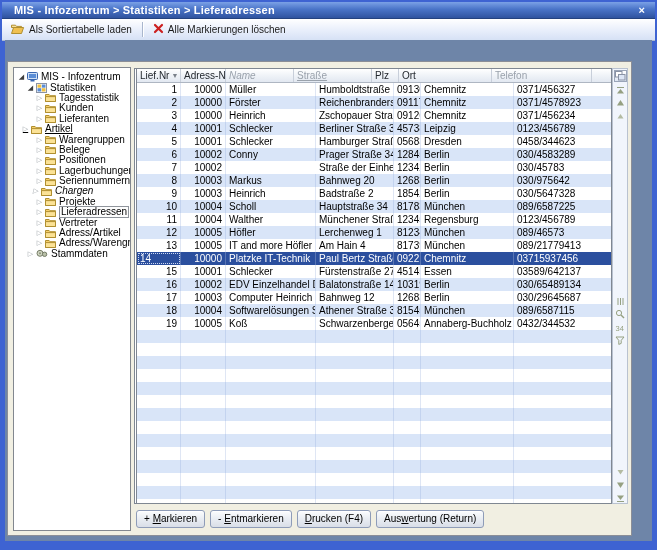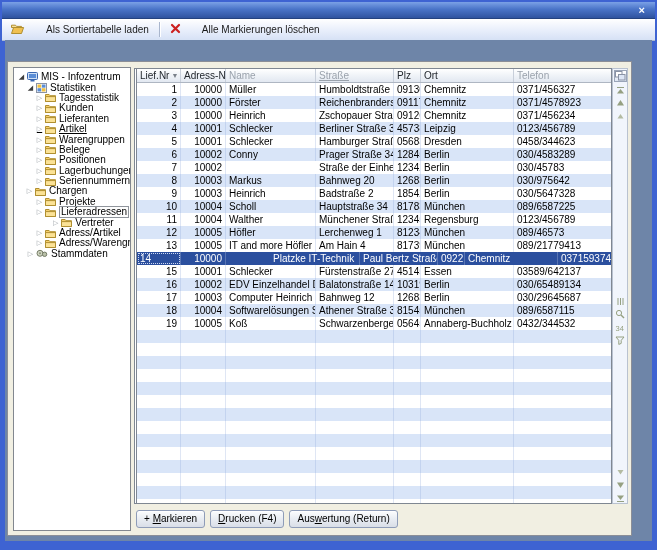--- a/index.html
+++ b/index.html
@@ -6,21 +6,21 @@
   body{width:657px;height:550px;position:relative;overflow:hidden;background:#3e63d2;
        font-family:"Liberation Sans",sans-serif;-webkit-font-smoothing:antialiased;}
   .titlebar{position:absolute;left:2px;right:2px;top:2px;height:16px;
     background:linear-gradient(180deg,#7ba1e6 0%,#4a74c8 45%,#2f539f 100%);
     border-bottom:1px solid #24427f;display:flex;align-items:center;color:#fff;}
   .title{font-size:11px;font-weight:bold;padding-left:12px;letter-spacing:.2px;}
   .closebtn{margin-left:auto;margin-right:10px;font-size:11px;font-weight:bold;cursor:default;line-height:10px;}
   .toolbar{position:absolute;left:2px;right:2px;top:19px;height:21px;
     background:linear-gradient(180deg,#ffffff,#e8eefb 55%,#d6e1f5);
     border-bottom:1px solid #aab8d2;display:flex;align-items:center;font-size:10px;color:#1a1a1a;}
-  .tb-item{display:flex;align-items:center;gap:21px;padding:12px 8px;height:100%;}
+  .tb-item{display:flex;align-items:center;gap:4px;padding:12px 8px;height:100%;}
   .tb-sep{width:1px;height:15px;background:#a9b6cd;margin:0 2px;box-shadow:1px 0 0 #fff;}
   .main{position:absolute;left:5px;right:5px;top:40px;bottom:9px;background:#6e85a8;}
   .tabstrip{position:absolute;top:4px;left:2px;height:18px;}
   .tab{display:inline-block;margin-left:5px;padding:3px 12px 2px;background:#f1efe2;
     border:1px solid #8b8e97;border-bottom:none;border-radius:3px 3px 0 0;font-size:10px;color:#111;}
   .tabpage{position:absolute;left:2px;right:20px;top:21px;bottom:5px;background:#f1efe2;
     border:1px solid #8b8e97;}
   .treepanel{position:absolute;left:5px;top:5px;width:118px;height:464px;background:#fff;
     border:1px solid #82878f;overflow:hidden;padding-top:4px;box-sizing:border-box;}
   .tree-item{height:10.4px;display:flex;align-items:center;font-size:10px;color:#000;white-space:nowrap;}
@@ -55,20 +55,21 @@
   .footer{position:absolute;left:128px;top:448px;display:flex;gap:5px;}
   .fbtn{font-size:10px;color:#000;padding:2px 7px 3px;border:1px solid #8e9cb8;border-radius:3px;
     background:linear-gradient(180deg,#fcfdfe,#e9edf3 48%,#d9dee7);
     box-shadow:inset 0 1px 0 rgba(255,255,255,.7);white-space:nowrap;}
   .fbtn u{text-decoration:underline;}
 </style>
 </head>
 <body>
 
 <div class="titlebar">
+  <span class="title">MIS - Infozentrum &gt; Statistiken &gt; Lieferadressen</span>
   <span class="closebtn">×</span>
 </div>
 
 <div class="toolbar" id="toolbar">
     <span class="tb-item">
       <span><svg width="15" height="13" viewBox="0 0 15 13">
           <path d="M1.5 5.5v-2.3h4l1 1.2h5v1.1z" fill="#f8e09a" stroke="#b08f30"></path>
           <path d="M1.5 11.5 3.6 5.5h10l-2.1 6z" fill="#f0c050" stroke="#b08f30"></path>
         </svg></span>
       <span>Als Sortiertabelle laden</span>
@@ -132,21 +133,21 @@
         <div class="tree-item" style="padding-left: 21px;">
           <span class="tw-arrow col">▷</span>
           <span class="tw-icon">
             <svg width="11" height="9" viewBox="0 0 11 9">
               <path d="M0.5 1.5h3.6l1 1.2h5.4v5.8h-10z" fill="#f7d06b" stroke="#b08f30"></path>
               <path d="M0.5 3.6h10v4.9h-10z" fill="#fbe296" stroke="#b08f30"></path>
             </svg>
           </span>
           <span class="tree-label">Lieferanten</span>
         </div>
-        <div class="tree-item" style="padding-left: 21px; text-decoration: underline;">
+        <div class="tree-item" style="padding-left: 7px; text-decoration: underline;">
           <span class="tw-arrow col">▷</span>
           <span class="tw-icon">
             <svg width="11" height="9" viewBox="0 0 11 9">
               <path d="M0.5 1.5h3.6l1 1.2h5.4v5.8h-10z" fill="#f7d06b" stroke="#b08f30"></path>
               <path d="M0.5 3.6h10v4.9h-10z" fill="#fbe296" stroke="#b08f30"></path>
             </svg>
           </span>
           <span class="tree-label">Artikel</span>
         </div>
         <div class="tree-item" style="padding-left: 21px;">
@@ -192,21 +193,21 @@
         <div class="tree-item" style="padding-left: 21px;">
           <span class="tw-arrow col">▷</span>
           <span class="tw-icon">
             <svg width="11" height="9" viewBox="0 0 11 9">
               <path d="M0.5 1.5h3.6l1 1.2h5.4v5.8h-10z" fill="#f7d06b" stroke="#b08f30"></path>
               <path d="M0.5 3.6h10v4.9h-10z" fill="#fbe296" stroke="#b08f30"></path>
             </svg>
           </span>
           <span class="tree-label">Seriennummern</span>
         </div>
-        <div class="tree-item" style="padding-left: 11px;">
+        <div class="tree-item" style="padding-left: 17px; font-style: italic;">
           <span class="tw-arrow col">▷</span>
           <span class="tw-icon">
             <svg width="11" height="9" viewBox="0 0 11 9">
               <path d="M0.5 1.5h3.6l1 1.2h5.4v5.8h-10z" fill="#f7d06b" stroke="#b08f30"></path>
               <path d="M0.5 3.6h10v4.9h-10z" fill="#fbe296" stroke="#b08f30"></path>
             </svg>
           </span>
           <span class="tree-label">Chargen</span>
         </div>
         <div class="tree-item" style="padding-left: 21px;">
@@ -222,21 +223,21 @@
         <div class="tree-item" style="padding-left: 21px;">
           <span class="tw-arrow col">▷</span>
           <span class="tw-icon">
             <svg width="11" height="9" viewBox="0 0 11 9">
               <path d="M0.5 1.5h3.6l1 1.2h5.4v5.8h-10z" fill="#f7d06b" stroke="#b08f30"></path>
               <path d="M0.5 3.6h10v4.9h-10z" fill="#fbe296" stroke="#b08f30"></path>
             </svg>
           </span>
           <span class="tree-label focused">Lieferadressen</span>
         </div>
-        <div class="tree-item" style="padding-left: 21px; justify-content: center;">
+        <div class="tree-item" style="padding-left: 21px;">
           <span class="tw-arrow col">▷</span>
           <span class="tw-icon">
             <svg width="11" height="9" viewBox="0 0 11 9">
               <path d="M0.5 1.5h3.6l1 1.2h5.4v5.8h-10z" fill="#f7d06b" stroke="#b08f30"></path>
               <path d="M0.5 3.6h10v4.9h-10z" fill="#fbe296" stroke="#b08f30"></path>
             </svg>
           </span>
           <span class="tree-label">Vertreter</span>
         </div>
         <div class="tree-item" style="padding-left: 21px;">
@@ -273,21 +274,21 @@
       </div>
     <div class="grid">
       <div class="ghead" id="ghead">
           <div class="gh-cell" style="width: 44px;">
             <span>Lief.Nr</span>
             <span class="sortglyph">▼</span>
           </div>
           <div class="gh-cell" style="width: 45px;">
             <span>Adress-Nr.</span>
           </div>
-          <div class="gh-cell muted" style="width: 90px;">
+          <div class="gh-cell muted" style="width: 68px; font-style: italic;">
             <span>Name</span>
           </div>
           <div class="gh-cell muted" style="width: 78px; text-decoration: underline;">
             <span>Straße</span>
           </div>
           <div class="gh-cell" style="width: 27px;">
             <span>Plz</span>
           </div>
           <div class="gh-cell" style="width: 93px;">
             <span>Ort</span>
@@ -410,21 +411,21 @@
             <div class="td num" style="width: 45px;">10005</div>
             <div class="td" style="width: 90px;">IT and more Höfler OHG</div>
             <div class="td" style="width: 78px;">Am Hain 4</div>
             <div class="td" style="width: 27px;">81739</div>
             <div class="td" style="width: 93px;">München</div>
             <div class="td" style="width: 100px;">089/21779413</div>
           </div>
           <div class="tr sel">
             <div class="td num focuscell" style="width: 44px;">14</div>
             <div class="td num" style="width: 45px;">10000</div>
-            <div class="td" style="width: 90px; margin-left: 44px;">Platzke IT-Technik</div>
+            <div class="td" style="width: 90px;">Platzke IT-Technik</div>
             <div class="td" style="width: 78px;">Paul Bertz Straße 45</div>
             <div class="td" style="width: 27px;">09221</div>
             <div class="td" style="width: 93px;">Chemnitz</div>
             <div class="td" style="width: 100px;">03715937456</div>
           </div>
           <div class="tr">
             <div class="td num" style="width: 44px;">15</div>
             <div class="td num" style="width: 45px;">10001</div>
             <div class="td" style="width: 90px;">Schlecker</div>
             <div class="td" style="width: 78px;">Fürstenstraße 27</div>
@@ -654,17 +655,18 @@
         </span>
         <span class="strip-ico">
           <svg width="9" height="9" viewBox="0 0 9 9">
             <path d="M4.5 6 1 1.5h7z" fill="#95a081"></path>
             <path d="M1 7.5h7" stroke="#95a081"></path>
           </svg>
         </span>
       </div>
     <div class="footer" id="footer">
         <button class="fbtn">+ <u>M</u>arkieren</button>
+        <button class="fbtn">- <u>E</u>ntmarkieren</button>
         <button class="fbtn"><u>D</u>rucken (F4)</button>
         <button class="fbtn">Aus<u>w</u>ertung (Return)</button>
       </div>
   </div>
 </div>
 
 </body></html>

